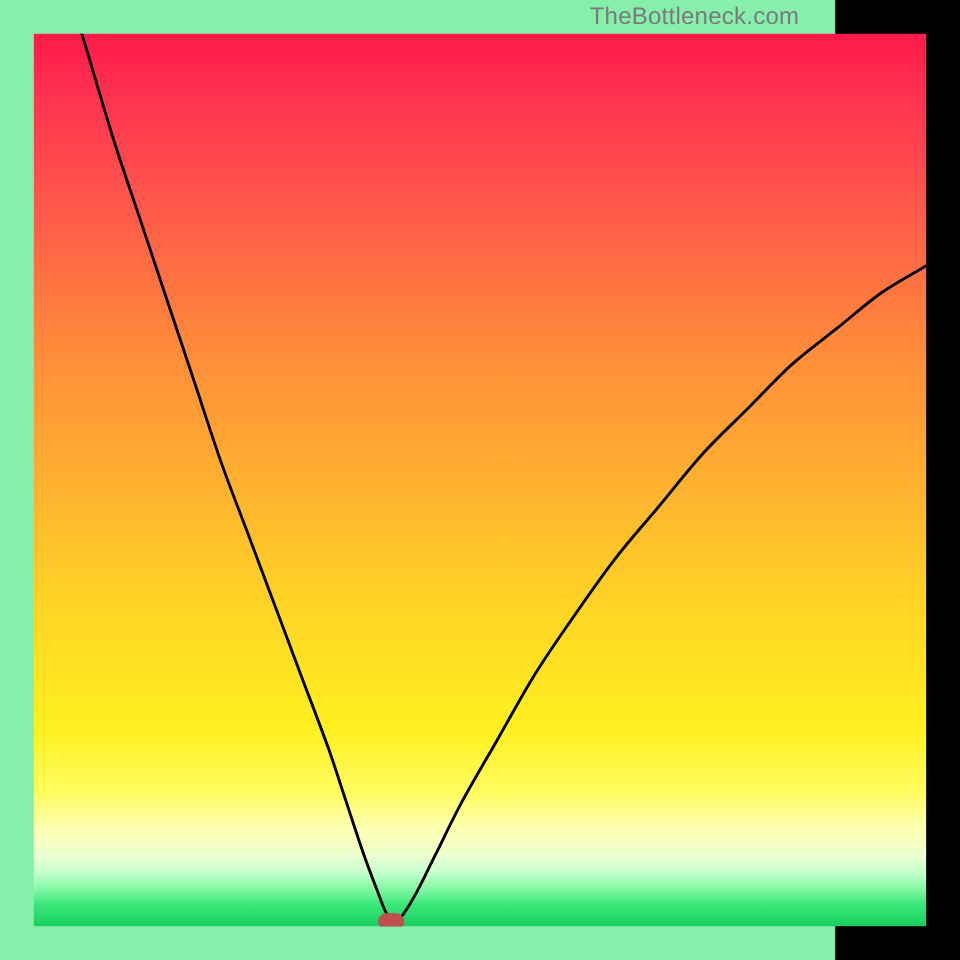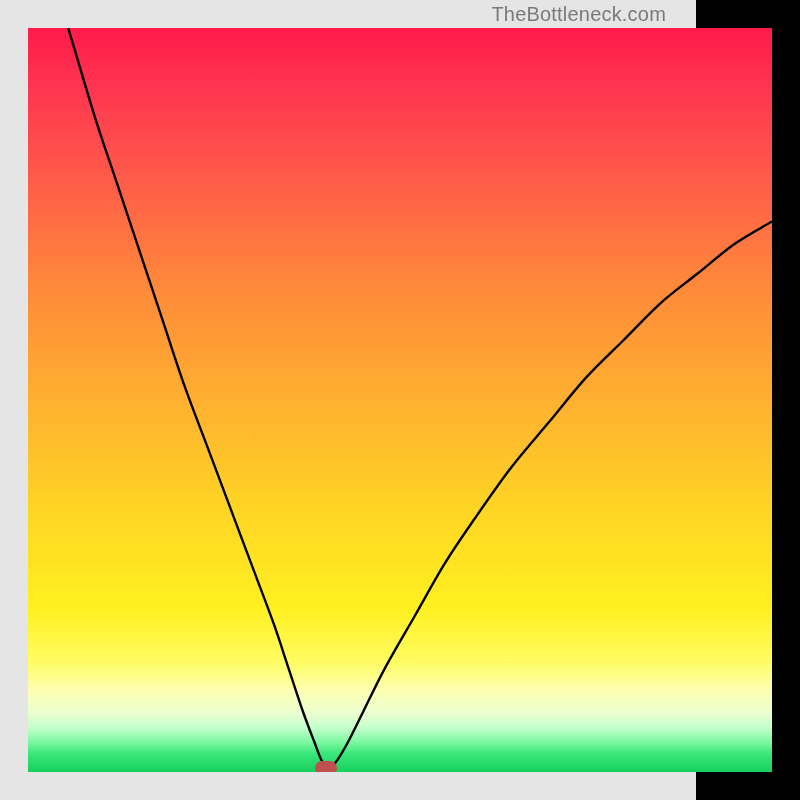--- a/index.html
+++ b/index.html
@@ -10,21 +10,21 @@
     background: #000;
     overflow: hidden;
     font-family: Arial, Helvetica, sans-serif;
   }
   .frame {
     position: absolute;
     left: 0;
     top: 0;
     width: 696px;
     height: 800px;
-    background: #e5e5e5;
+    background: #86efac;
   }
   .plot-area {
     position: absolute;
     left: 28px;
     top: 28px;
     width: 744px;
     height: 744px;
     overflow: hidden;
   }
   .gradient-bg {

